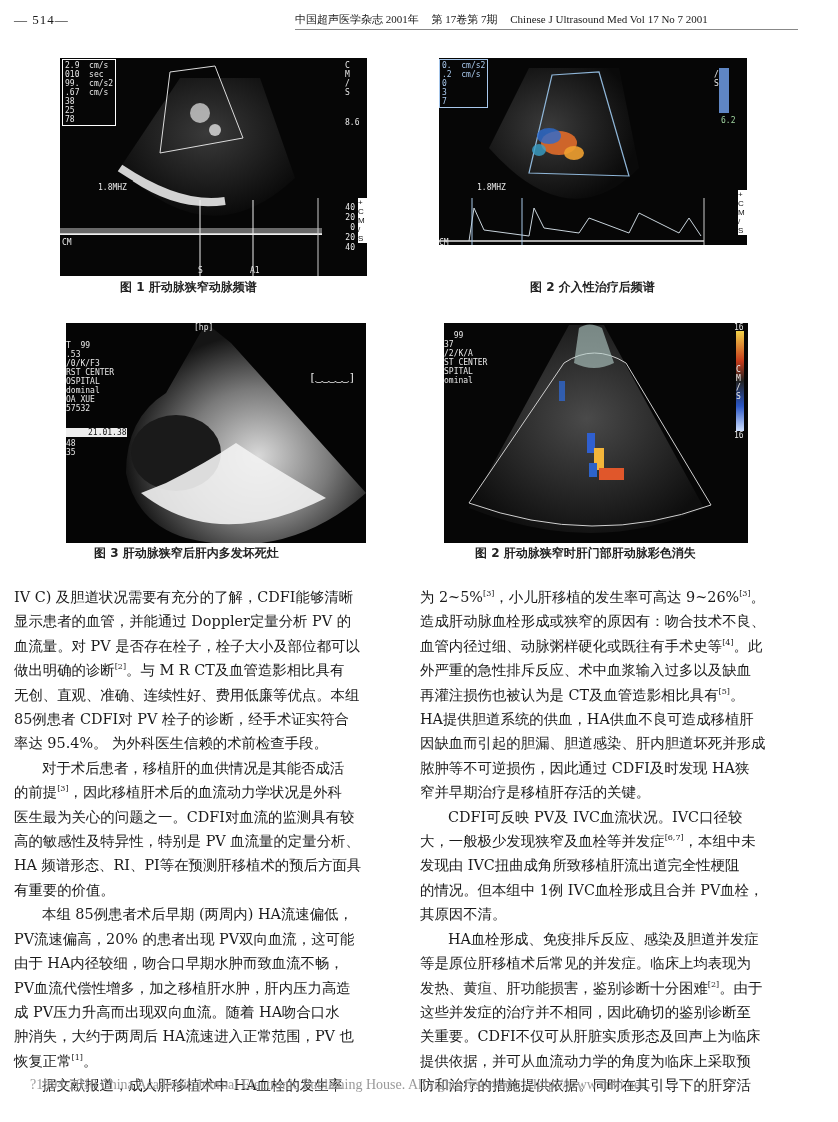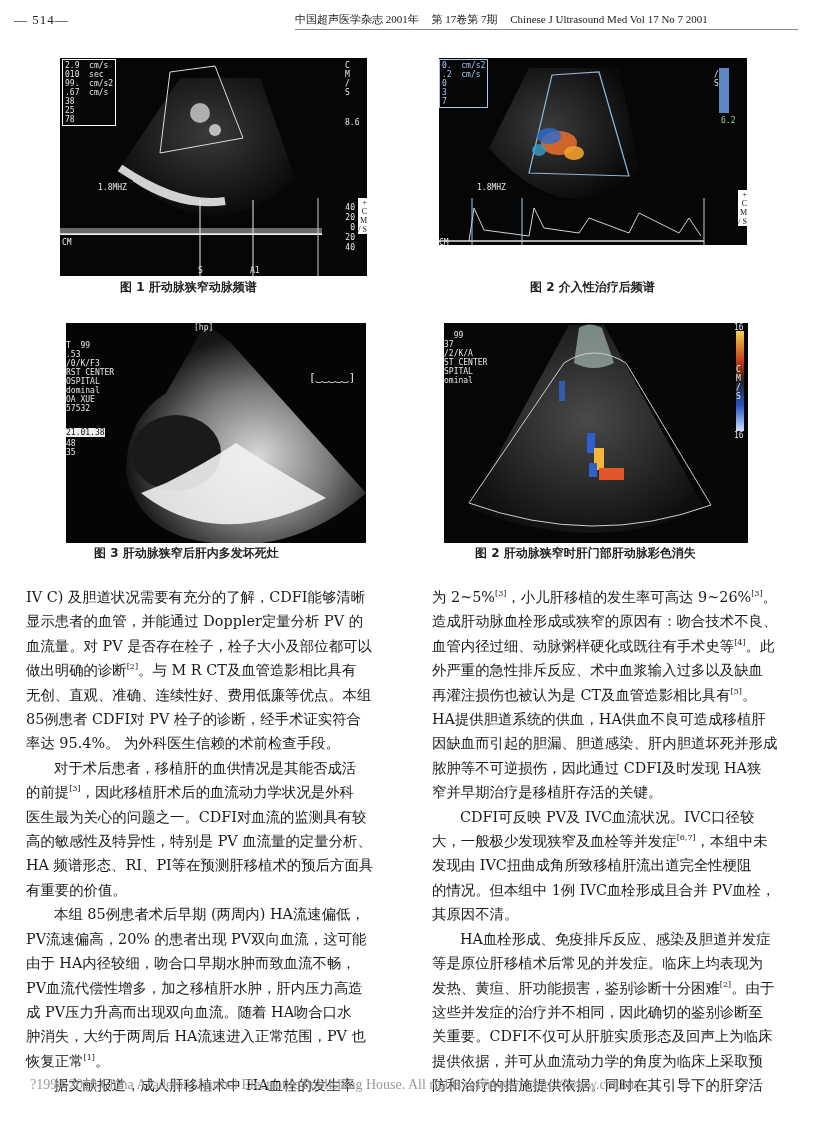--- a/index.html
+++ b/index.html
@@ -32,27 +32,27 @@
   .overlay-text {
     position: absolute; font-family: "DejaVu Sans Mono", monospace; color: #e8e8e8;
     font-size: 8px; line-height: 9px; white-space: pre;
   }
   .overlay-box { border: 1px solid #ffffff; padding: 1px 2px; }
   .scale-labels {
     position: absolute; font-family: "DejaVu Sans Mono", monospace; font-size: 8px;
     line-height: 10px; color: #eee; text-align: right;
   }
   .side-unit {
-    position: absolute; background: #fff; color: #111; font-family: Liberation Serif, serif;
-    font-size: 8px; line-height: 9px; text-align: right; width: 9px;
+    position: absolute; background: #fff; color: #111; font-family: Liberation Sans, sans-serif;
+    font-size: 8px; line-height: 9px; text-align: left; width: 9px;
   }
 
   .col {
     position: absolute; top: 585px; font-size: 14.4px; line-height: 24.4px;
-    font-family: "DejaVu Serif", "Liberation Serif", serif; color: #1a1a1a; margin-left: 12px;
+    font-family: "DejaVu Serif", "Liberation Serif", serif; color: #1a1a1a;
   }
   .col p { margin: 0; white-space: nowrap; }
   .col .indent { padding-left: 28px; }
   sup { font-size: 8px; vertical-align: 6px; line-height: 0; }
 
   .footer {
     position: absolute; left: 30px; top: 1077px; width: 790px; font-size: 14px;
     font-family: "Liberation Serif", serif; color: #9a9a9a; white-space: nowrap;
   }
 </style>
@@ -190,21 +190,21 @@
       <path d="M75 170 Q150 230 260 175 Q200 140 170 120 Q140 140 100 160 Z" fill="#f2f2f2" opacity="0.9"></path>
     </svg>
     <div class="overlay-text" style="left:0px; top:18px;">T  99
 .53
 /0/K/F3
 RST CENTER
 OSPITAL
 dominal
 OA XUE
 57532</div>
-    <div class="overlay-text" style="left:0px; top:105px; background:#eee; color:#111;">21.01.38</div>
+    <div class="overlay-text" style="left:0px; top:105px; background:#eee; color:#111;padding-left:22px;">21.01.38</div>
     <div class="overlay-text" style="left:0px; top:116px;">48
 35</div>
     <div class="overlay-text" style="left:128px; top:0px;">[hp]</div>
     <div class="overlay-text" style="left:243px; top:50px; font-size:11px;">[‿‿‿‿‿]</div>
   </div>
   <div class="caption" style="left:94px; top:545px;">图 3   肝动脉狭窄后肝内多发坏死灶</div>
 </div>
 
 <div class="figure">
   <div class="fig-img" style="left:444px; top:323px; width:304px; height:220px;">

